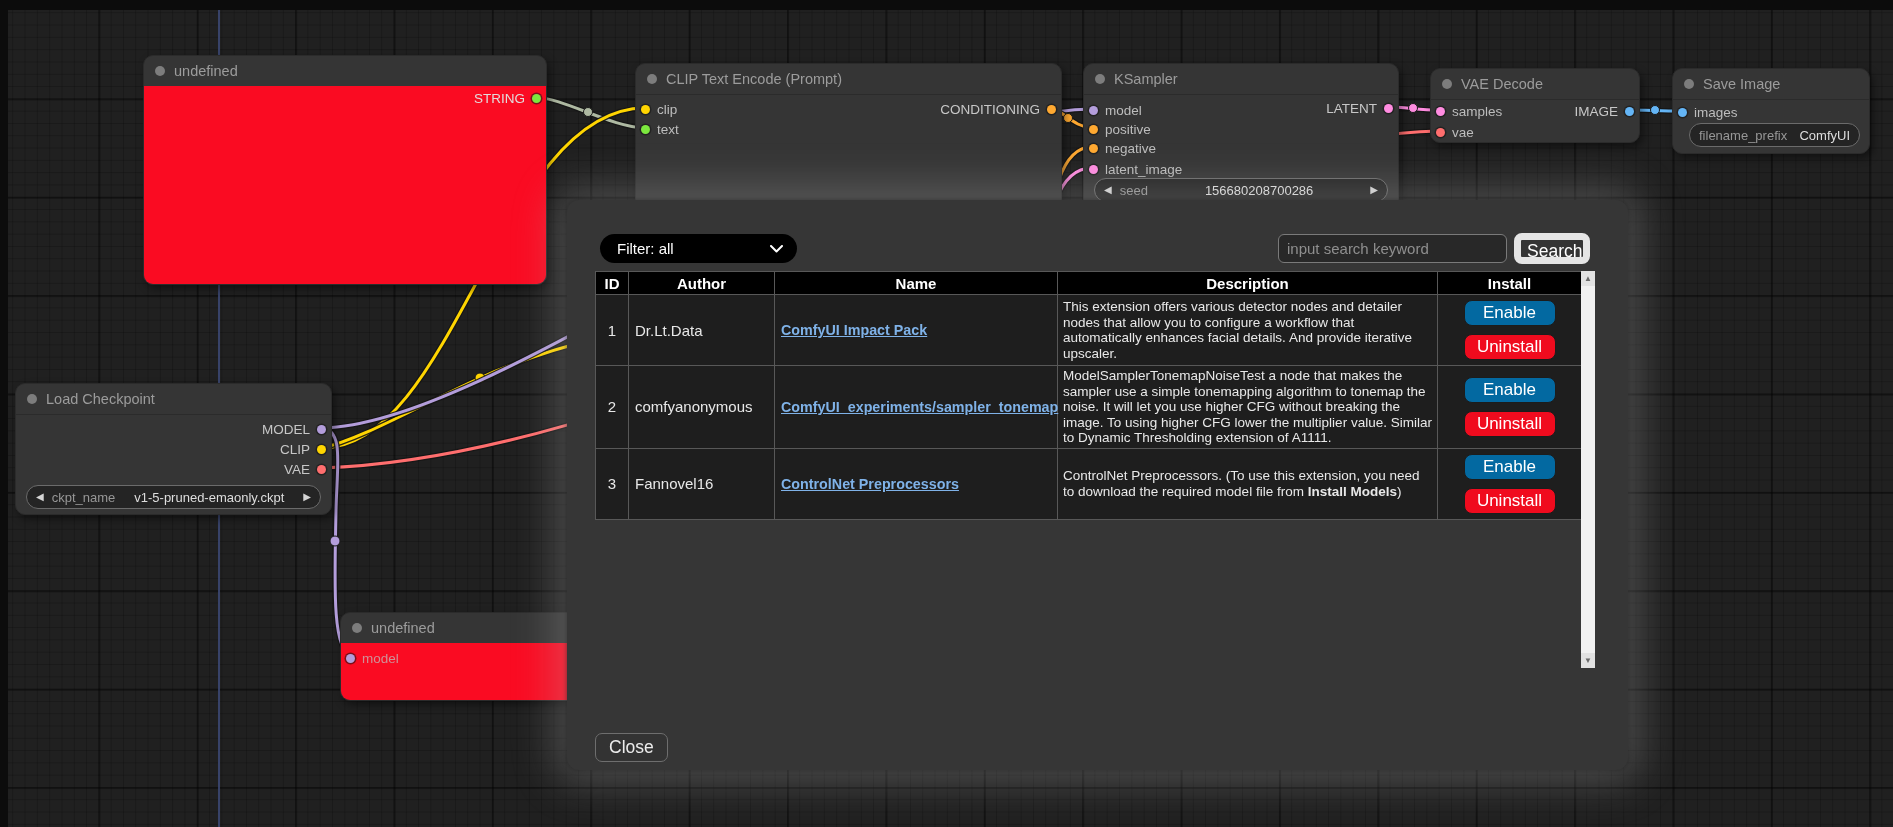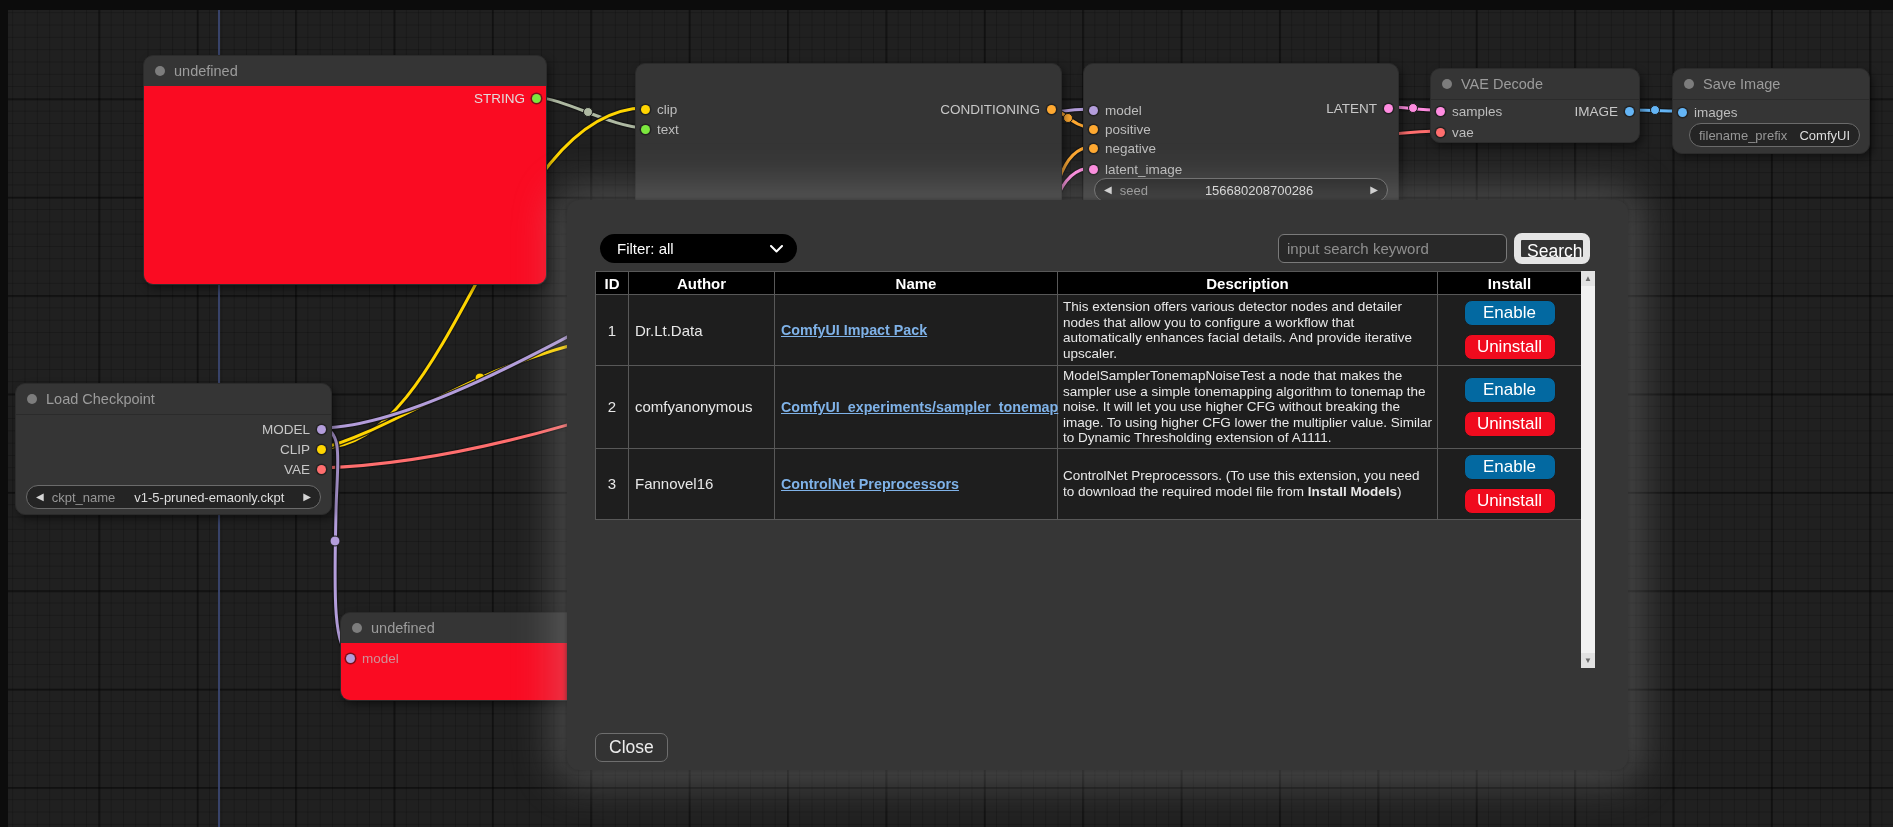--- a/index.html
+++ b/index.html
@@ -133,35 +133,43 @@
       <span class="node-title">undefined</span>
     </div>
     <div class="node-body-error"></div>
     <div class="prow out" style="top:33px;">
       <span class="plabel onred">STRING</span>
       <span class="pdot" style="background:#7ce83e;"></span>
     </div>
   </div>
 
   <div class="node" style="left:635px;top:63px;width:425px;height:220px;">
+    <div class="node-header">
+      <span class="title-dot"></span>
+      <span class="node-title">CLIP Text Encode (Prompt)</span>
+    </div>
     <div class="prow in" style="top:36px;">
       <span class="pdot" style="background:#ffd500;"></span>
       <span class="plabel">clip</span>
     </div>
     <div class="prow in" style="top:56px;">
       <span class="pdot" style="background:#7ce83e;"></span>
       <span class="plabel">text</span>
     </div>
     <div class="prow out" style="top:36px;">
       <span class="plabel outl">CONDITIONING</span>
       <span class="pdot" style="background:#ffa931;"></span>
     </div>
   </div>
 
   <div class="node" style="left:1083px;top:63px;width:314px;height:150px;">
+    <div class="node-header">
+      <span class="title-dot"></span>
+      <span class="node-title">KSampler</span>
+    </div>
     <div class="prow in" style="top:37px;">
       <span class="pdot" style="background:#b39ddb;"></span>
       <span class="plabel">model</span>
     </div>
     <div class="prow in" style="top:56px;text-align:right;">
       <span class="pdot" style="background:#ffa931;"></span>
       <span class="plabel">positive</span>
     </div>
     <div class="prow in" style="top:75px;">
       <span class="pdot" style="background:#ffa931;"></span>

